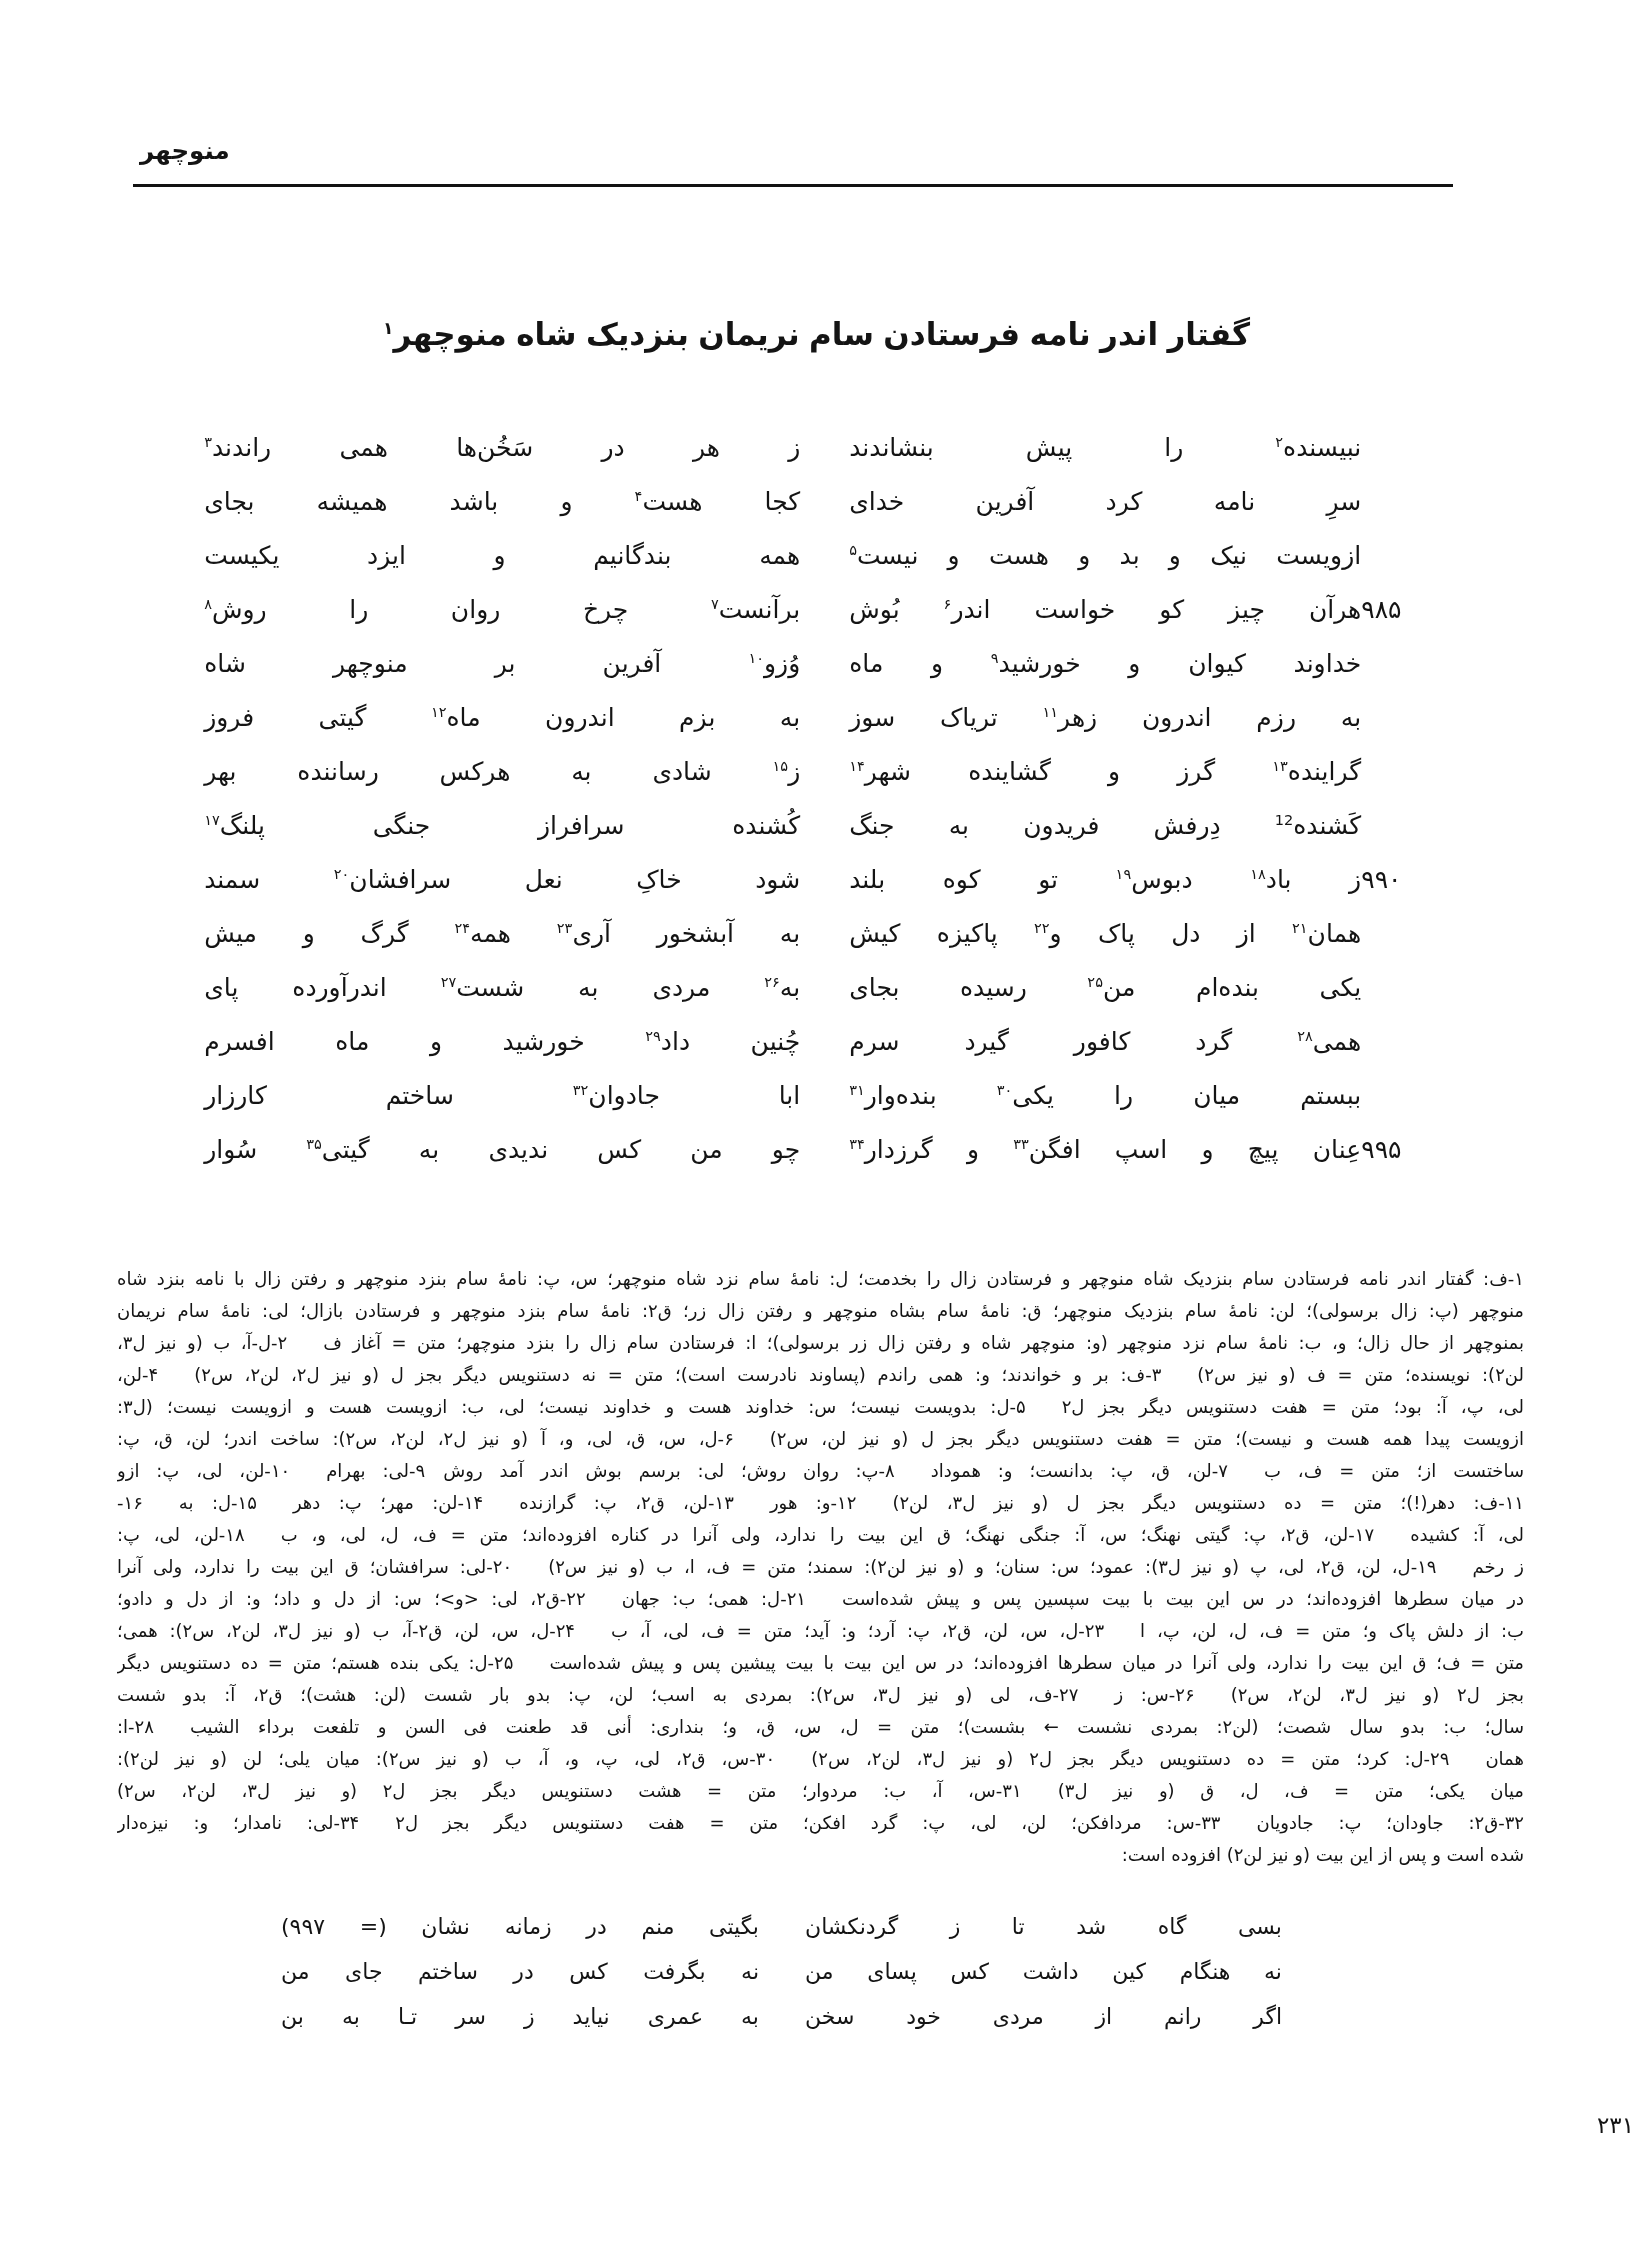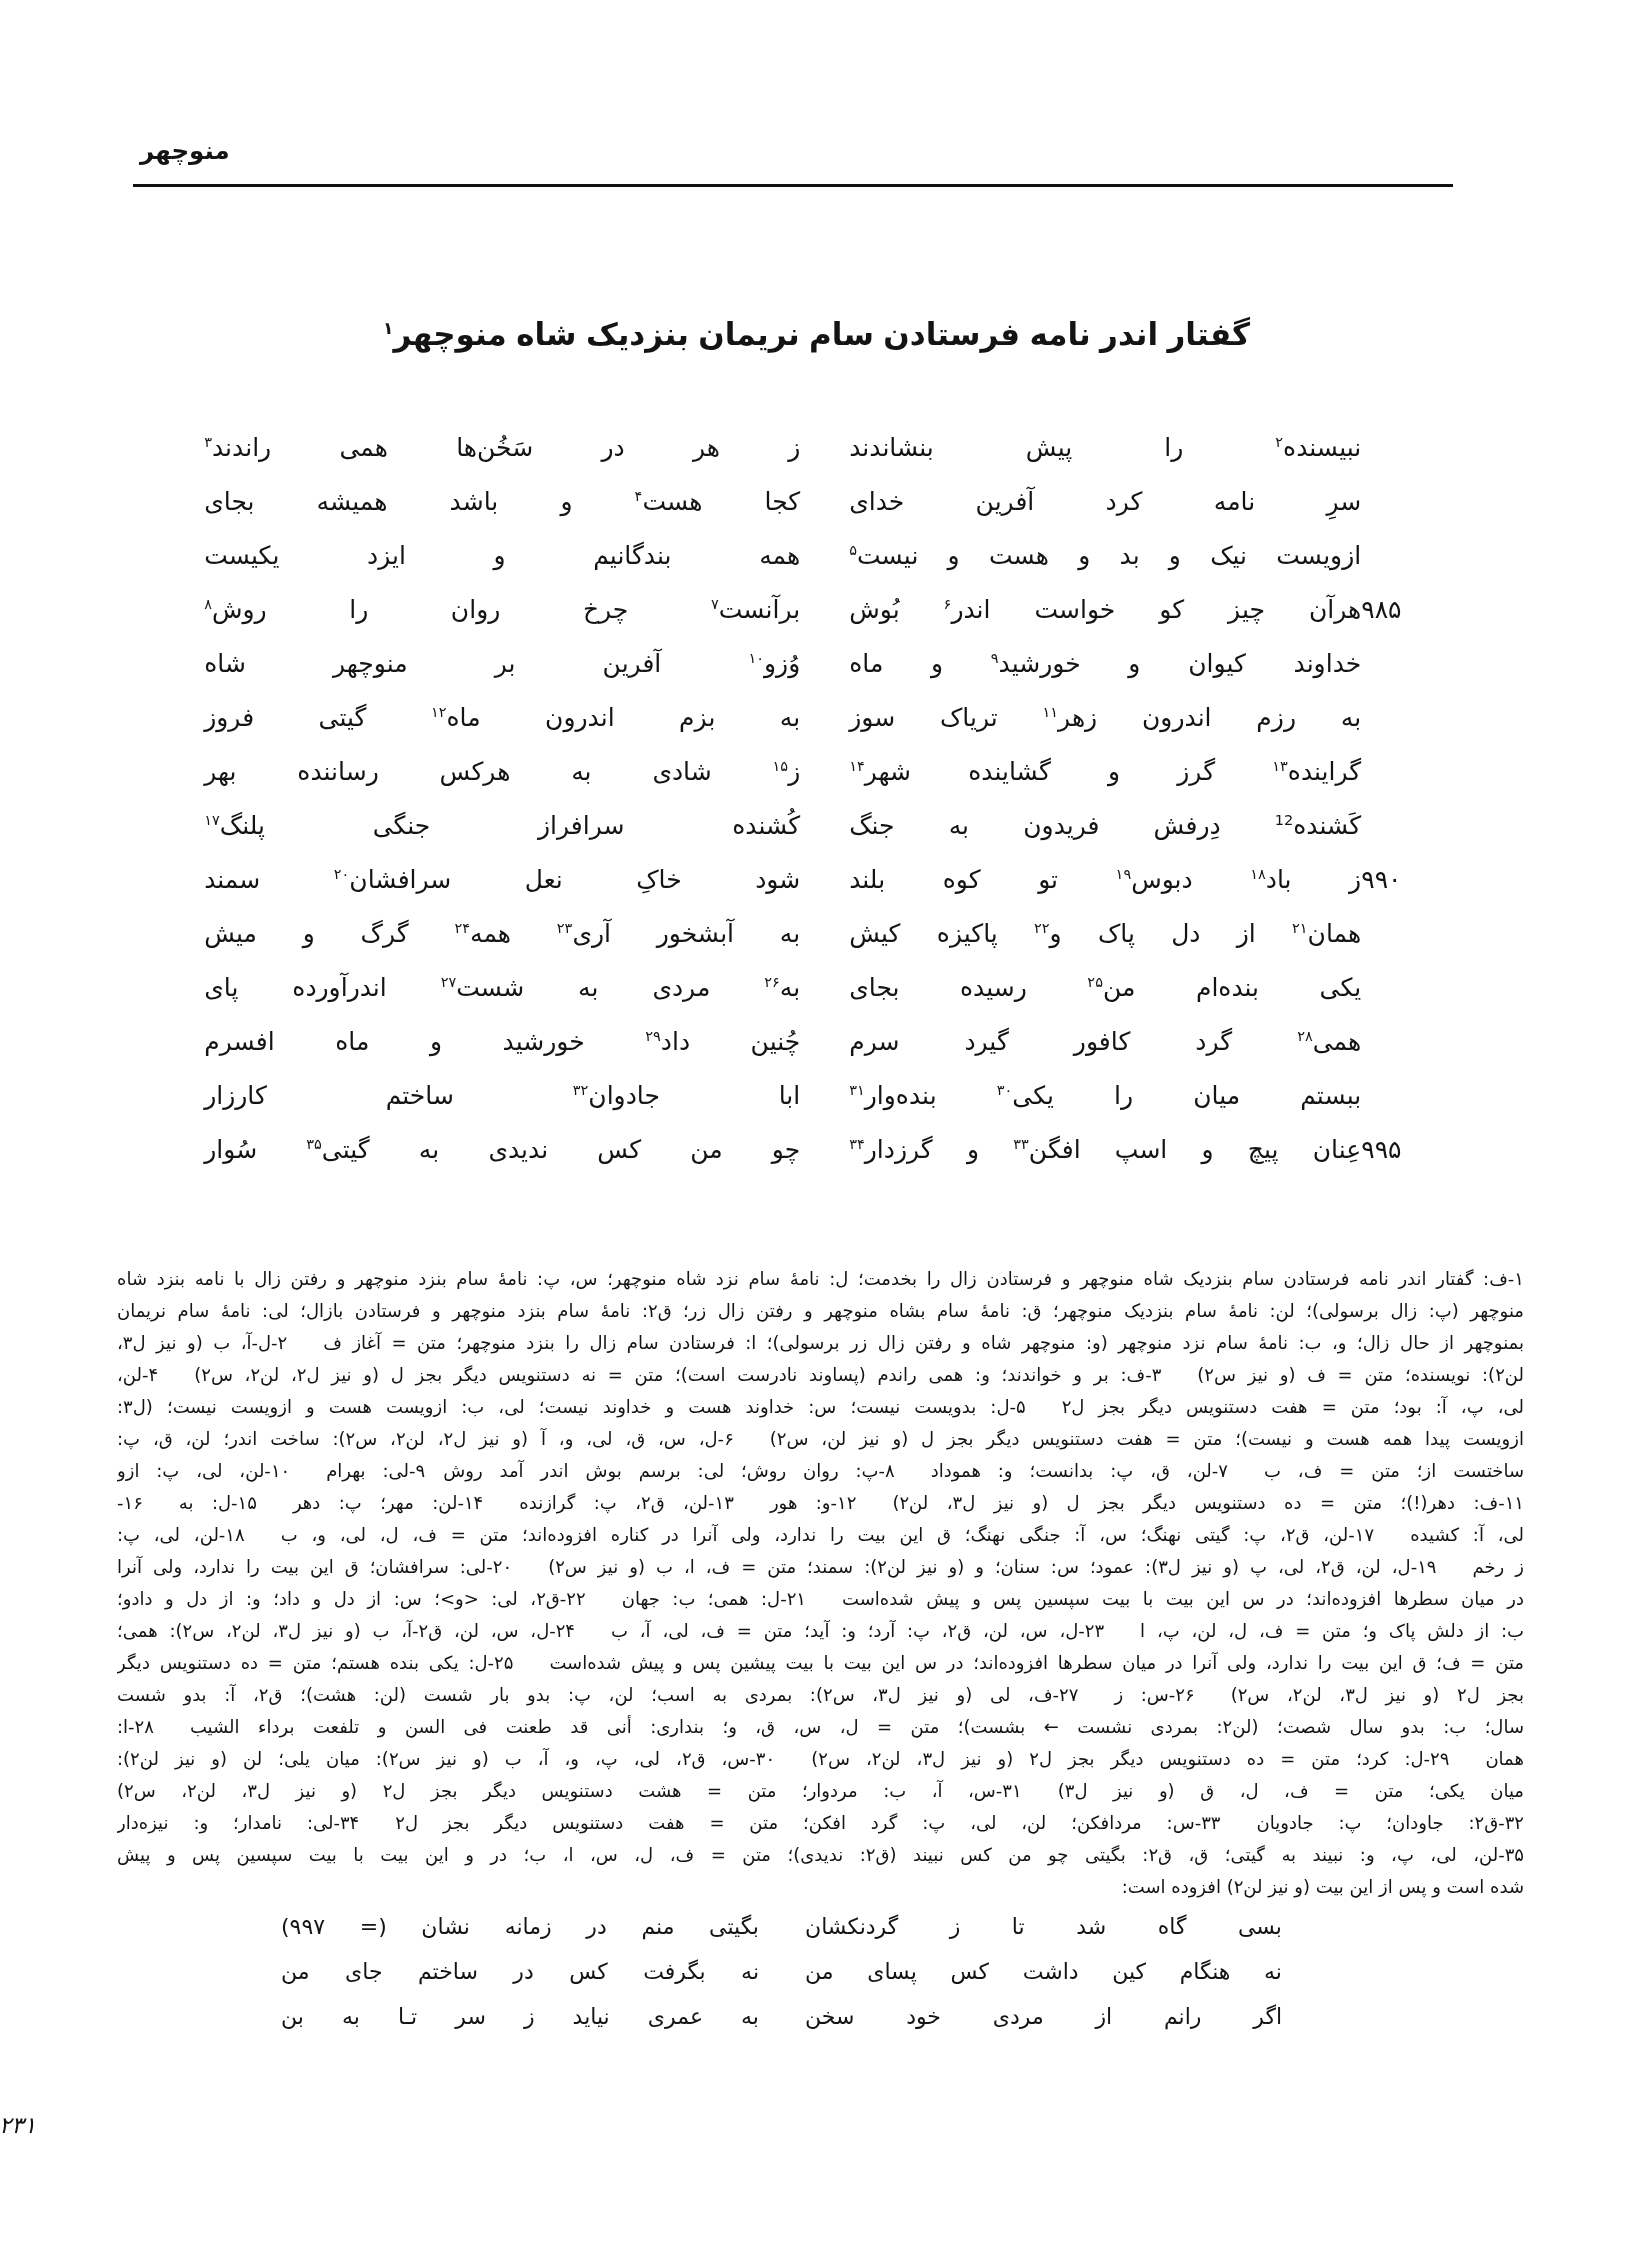--- a/index.html
+++ b/index.html
@@ -69,21 +69,21 @@
     direction:rtl;
   }
   .appendix-row{display:flex;flex-direction:row;height:45px;align-items:center;}
   .appendix-row .hem{font-size:22px;}
   .appendix-row .hem.r{width:477px;flex:0 0 477px;}
   .appendix-row .hem-gap{width:46px;flex:0 0 46px;}
   .appendix-row .hem.l{width:478px;flex:0 0 478px;}
   
   .page-number{
     position:absolute;top:2112px;left:0;right:0;
-    text-align:left;font-size:23px;font-style:italic;
+    text-align:right;font-size:23px;
   }
 </style>
 </head>
 <body>
 
 <div class="page">
 
   <div class="running-header">منوچهر</div>
   <div class="header-rule"></div>
 
@@ -188,21 +188,20 @@
     <div class="app-line">لی، آ: کشیده  ۱۷-لن، ق۲، پ: گیتی نهنگ؛ س، آ: جنگی نهنگ؛ ق این بیت را ندارد، ولی آنرا در کناره افزوده‌اند؛ متن = ف، ل، لی، و، ب  ۱۸-لن، لی، پ:</div>
     <div class="app-line">ز رخم  ۱۹-ل، لن، ق۲، لی، پ (و نیز ل۳): عمود؛ س: سنان؛ و (و نیز لن۲): سمند؛ متن = ف، ا، ب (و نیز س۲)  ۲۰-لی: سرافشان؛ ق این بیت را ندارد، ولی آنرا</div>
     <div class="app-line">در میان سطرها افزوده‌اند؛ در س این بیت با بیت سپسین پس و پیش شده‌است  ۲۱-ل: همی؛ ب: جهان  ۲۲-ق۲، لی: &lt;و&gt;؛ س: از دل و داد؛ و: از دل و دادو؛</div>
     <div class="app-line">ب: از دلش پاک و؛ متن = ف، ل، لن، پ، ا  ۲۳-ل، س، لن، ق۲، پ: آرد؛ و: آید؛ متن = ف، لی، آ، ب  ۲۴-ل، س، لن، ق۲-آ، ب (و نیز ل۳، لن۲، س۲): همی؛</div>
     <div class="app-line">متن = ف؛ ق این بیت را ندارد، ولی آنرا در میان سطرها افزوده‌اند؛ در س این بیت با بیت پیشین پس و پیش شده‌است  ۲۵-ل: یکی بنده هستم؛ متن = ده دستنویس دیگر</div>
     <div class="app-line">بجز ل۲ (و نیز ل۳، لن۲، س۲)  ۲۶-س: ز  ۲۷-ف، لی (و نیز ل۳، س۲): بمردی به اسب؛ لن، پ: بدو بار شست (لن: هشت)؛ ق۲، آ: بدو شست</div>
     <div class="app-line">سال؛ ب: بدو سال شصت؛ (لن۲: بمردی نشست ← بشست)؛ متن = ل، س، ق، و؛ بنداری: أنی قد طعنت فی السن و تلفعت برداء الشیب  ۲۸-ا:</div>
     <div class="app-line">همان  ۲۹-ل: کرد؛ متن = ده دستنویس دیگر بجز ل۲ (و نیز ل۳، لن۲، س۲)  ۳۰-س، ق۲، لی، پ، و، آ، ب (و نیز س۲): میان یلی؛ لن (و نیز لن۲):</div>
     <div class="app-line">میان یکی؛ متن = ف، ل، ق (و نیز ل۳)  ۳۱-س، آ، ب: مردوار؛ متن = هشت دستنویس دیگر بجز ل۲ (و نیز ل۳، لن۲، س۲)</div>
     <div class="app-line">۳۲-ق۲: جاودان؛ پ: جادویان  ۳۳-س: مردافکن؛ لن، لی، پ: گرد افکن؛ متن = هفت دستنویس دیگر بجز ل۲  ۳۴-لی: نامدار؛ و: نیزه‌دار</div>
-    <div class="app-line">۳۵-لن، لی، پ، و: نبیند به گیتی؛ ق، ق۲: بگیتی چو من کس نبیند (ق۲: ندیدی)؛ متن = ف، ل، س، ا، ب؛ در و این بیت با بیت سپسین پس و پیش</div>
     <div class="app-line last">شده است و پس از این بیت (و نیز لن۲) افزوده است:</div>
   </div>
 
   <div class="appendix-block">
     <div class="appendix-row">
         <div class="hem r">بسی گاه شد تا ز گردنکشان</div>
         <div class="hem-gap"></div>
         <div class="hem l">بگیتی منم در زمانه نشان (= ۹۹۷)</div>
       </div>
     <div class="appendix-row">

